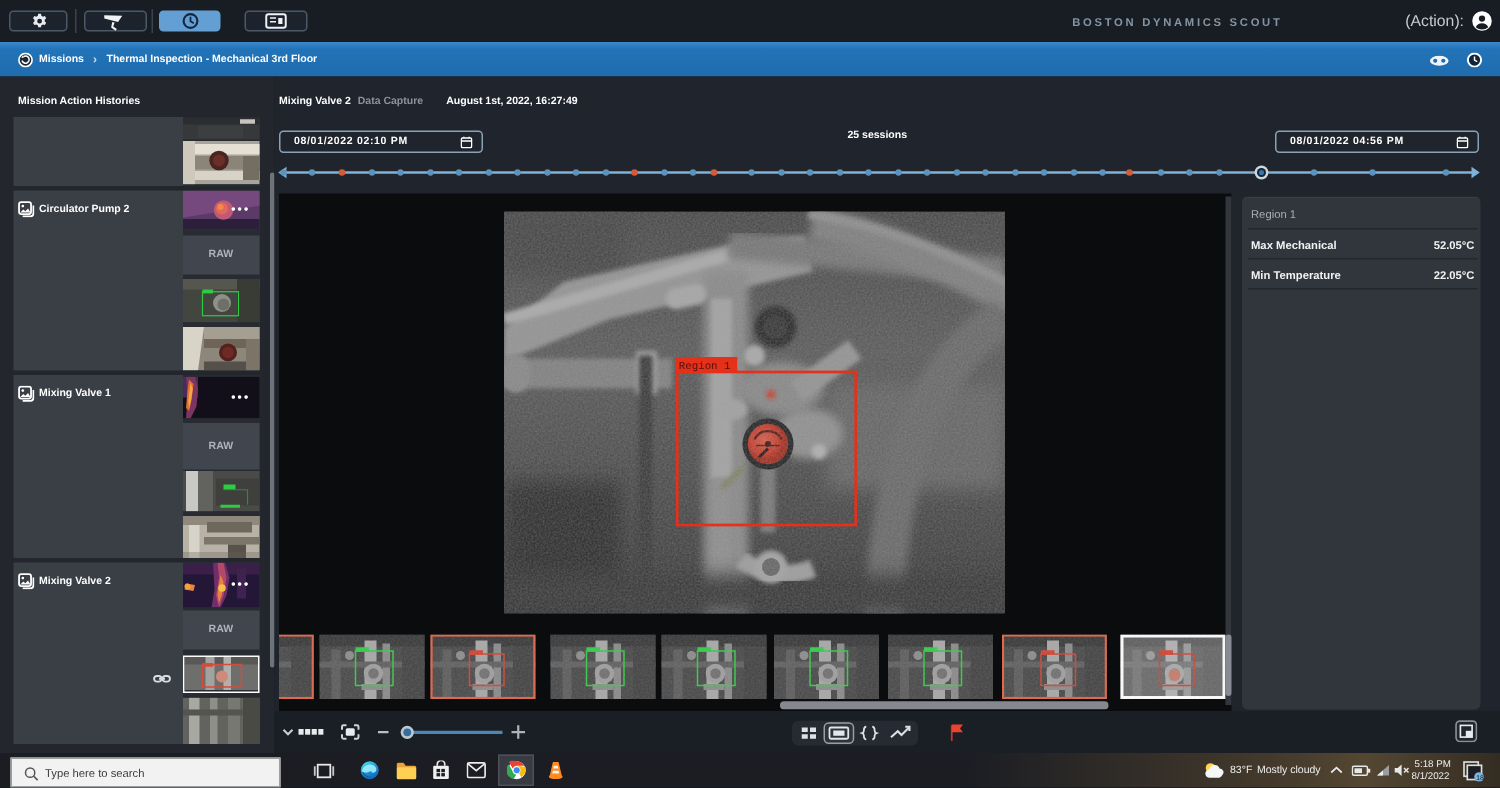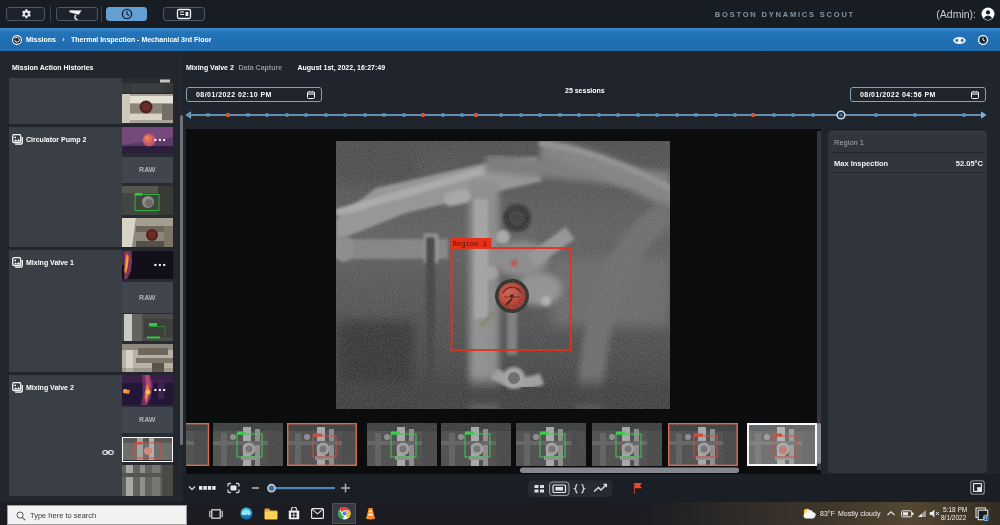--- a/index.html
+++ b/index.html
@@ -71,21 +71,21 @@
         <circle cx="127" cy="14" r="4.6"></circle>
         <path d="M127 11.2 v3 l2.2 1.3" stroke-width="1.2"></path>
       </g>
       <g stroke="#f0f3f6" fill="none" stroke-width="1.3">
         <rect x="177.5" y="9.5" width="13" height="9" rx="1.5"></rect>
         <path d="M180 12 h4 M180 14.5 h4" stroke-width="1"></path>
         <rect x="185.5" y="12" width="2.8" height="4" fill="#f0f3f6" stroke="none"></rect>
       </g>
     </svg>
     <div id="bdtitle">BOSTON DYNAMICS SCOUT</div>
-    <div id="admin">(Admin):</div>
+    <div id="admin">(Action):</div>
     <svg class="abs" style="right:5px;top:7px;" width="14" height="14" viewBox="0 0 14 14">
       <circle cx="7" cy="7" r="6.5" fill="#fff"></circle>
       <circle cx="7" cy="5.4" r="2.1" fill="#181d24"></circle>
       <path d="M2.8 11.2 a4.6 4.6 0 0 1 8.4 0 a6.5 6.5 0 0 1 -8.4 0 z" fill="#181d24"></path>
     </svg>
   </div>
 
   <div class="abs" id="bluebar">
     <svg class="abs" style="left:12px;top:7px;" width="10" height="10" viewBox="0 0 10 10">
       <circle cx="5" cy="5" r="4.4" fill="#1a2836" stroke="#fff" stroke-width="1.1"></circle>
@@ -473,22 +473,26 @@
         <rect x="334" y="44.5" width="219" height="5.5" rx="2.7" fill="#85898f"></rect>
       </svg>
       <div class="abs" style="left:630.5px;top:2px;width:4px;height:339px;background:#33373d;"></div>
       <div class="abs" style="left:630.5px;top:294px;width:4px;height:41px;background:#888c92;border-radius:2px;"></div>
     </div>
     <div id="rpanel">
       <div class="prow" style="top:0;height:21px;">
           <span class="lab" style="color:#a7adb5;font-weight:normal;">Region 1</span>
         </div>
       <div class="prow" style="top:21px;height:20px;">
-          <span class="lab">Max Inspection</span>
+          <span class="lab">Max Mechanical</span>
           <span class="val">52.05°C</span>
+        </div>
+      <div class="prow" style="top:41px;height:20px;">
+          <span class="lab">Min Temperature</span>
+          <span class="val">22.05°C</span>
         </div>
     </div>
     <div id="controls">
       <svg class="abs" style="left:0;top:0;" width="470" height="28" viewBox="0 0 470 28">
         <path d="M6 12.5 l3 3 3-3" stroke="#c8cdd2" stroke-width="1.4" fill="none"></path>
         <g fill="#e8ebee">
           <rect x="16" y="12" width="3.4" height="3.8"></rect>
             <rect x="20.4" y="12" width="3.4" height="3.8"></rect>
           <rect x="24.8" y="12" width="3.4" height="3.8"></rect>
             <rect x="29.2" y="12" width="3.4" height="3.8"></rect>

